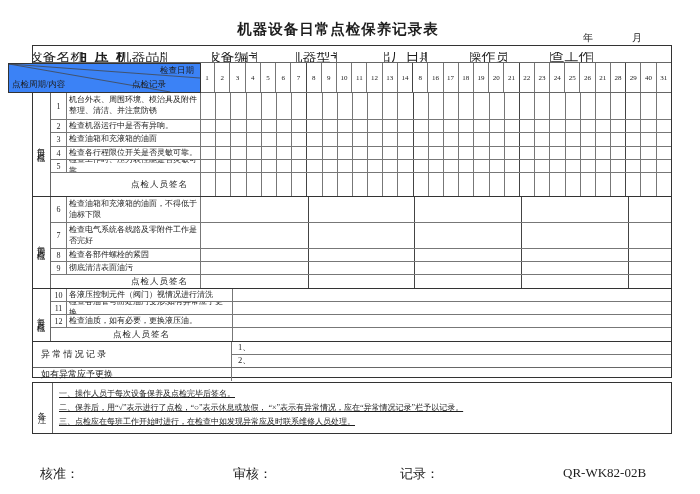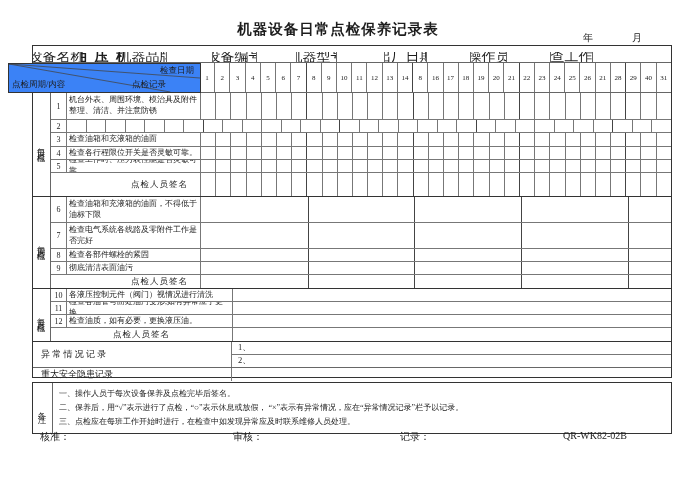--- a/index.html
+++ b/index.html
@@ -74,24 +74,24 @@
   .abvals .abline:last-child { border-bottom:none; }
   .abnormal { display:flex; height:26px; }
   .major { display:flex; height:13px; }
   .majval { flex:1; }
 
   
   .notes { position:absolute; left:32px; top:382px; width:640px; height:52px;
            border:1px solid #333; display:flex; background:#fff; }
   .ncol { width:20px; border-right:1px solid #666; display:flex; align-items:center; justify-content:center;
           writing-mode:vertical-rl; text-orientation:upright; font-size:8.5px; letter-spacing:3px; }
-  .nbody { flex:1; padding:4px 6px 0 6px; font-size:8px; }
+  .nbody { flex:1; padding:4px 6px 0 6px; font-size:8px;text-decoration:underline; }
   .nbody div { height:14px; line-height:14px; white-space:nowrap; overflow:hidden; }
 
-  .foot { position:absolute; top:430px; font-size:10px; }
+  .foot { position:absolute; top:465px; font-size:13px; }
   .f1 { left:40px; } .f2 { left:233px; } .f3 { left:400px; } .f4 { left:563px; }
 </style>
 </head>
 <body>
 
 <div class="page">
 
   <div class="title">机器设备日常点检保养记录表</div>
   <span class="ym y">年</span>
   <span class="ym m">月</span>
@@ -197,20 +197,21 @@
               <div class="day"></div>
               <div class="day"></div>
               <div class="day"></div>
               <div class="day wb"></div>
               <div class="day"></div>
               <div class="day"></div>
             </div>
         </div>
         <div class="row h13">
           <div class="num">2</div>
+          <div class="content">检查机器运行中是否有异响。</div>
           <div class="days">
               <div class="day"></div>
               <div class="day"></div>
               <div class="day"></div>
               <div class="day"></div>
               <div class="day"></div>
               <div class="day"></div>
               <div class="day"></div>
               <div class="day wb"></div>
               <div class="day"></div>
@@ -475,21 +476,21 @@
 
     <div class="band abnormal">
       <div class="ablabel">异  常  情  况  记  录</div>
       <div class="abvals">
         <div class="abline">1、</div>
         <div class="abline">2、</div>
       </div>
     </div>
 
     <div class="band major">
-      <div class="ablabel">重大安全隐患记录</div>
+      <div class="ablabel">如有异常应予更换</div>
       <div class="majval"></div>
     </div>
 
   </div>
 
   <div class="notes">
     <div class="ncol">备注</div>
     <div class="nbody">
       <div>一、操作人员于每次设备保养及点检完毕后签名。</div>
       <div>二、保养后，用“√”表示进行了点检，“○”表示休息或放假， “×”表示有异常情况，应在“异常情况记录”栏予以记录。</div>

